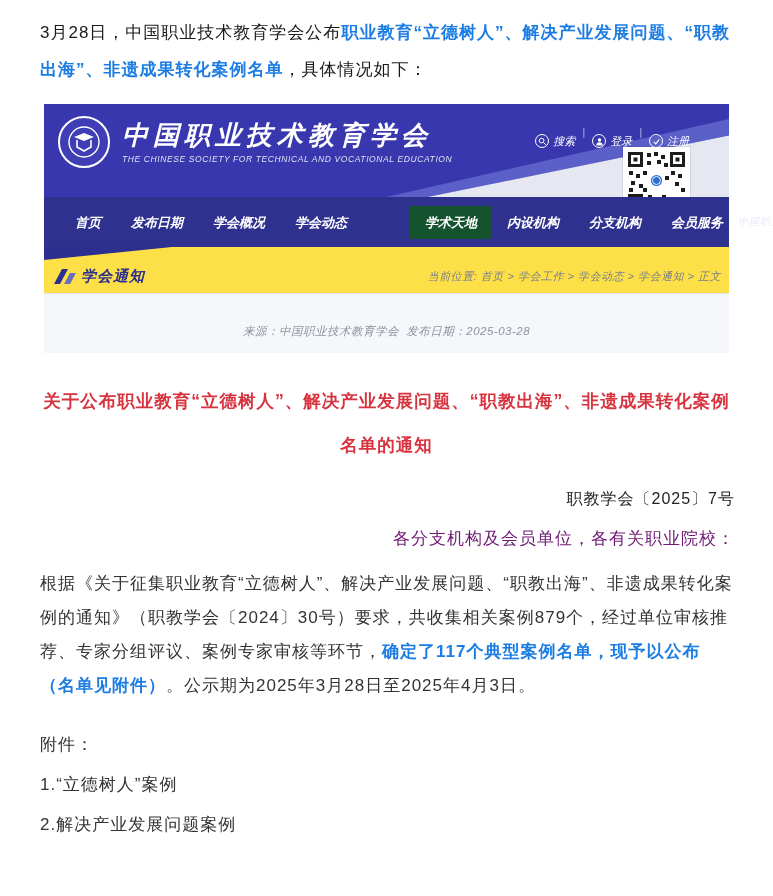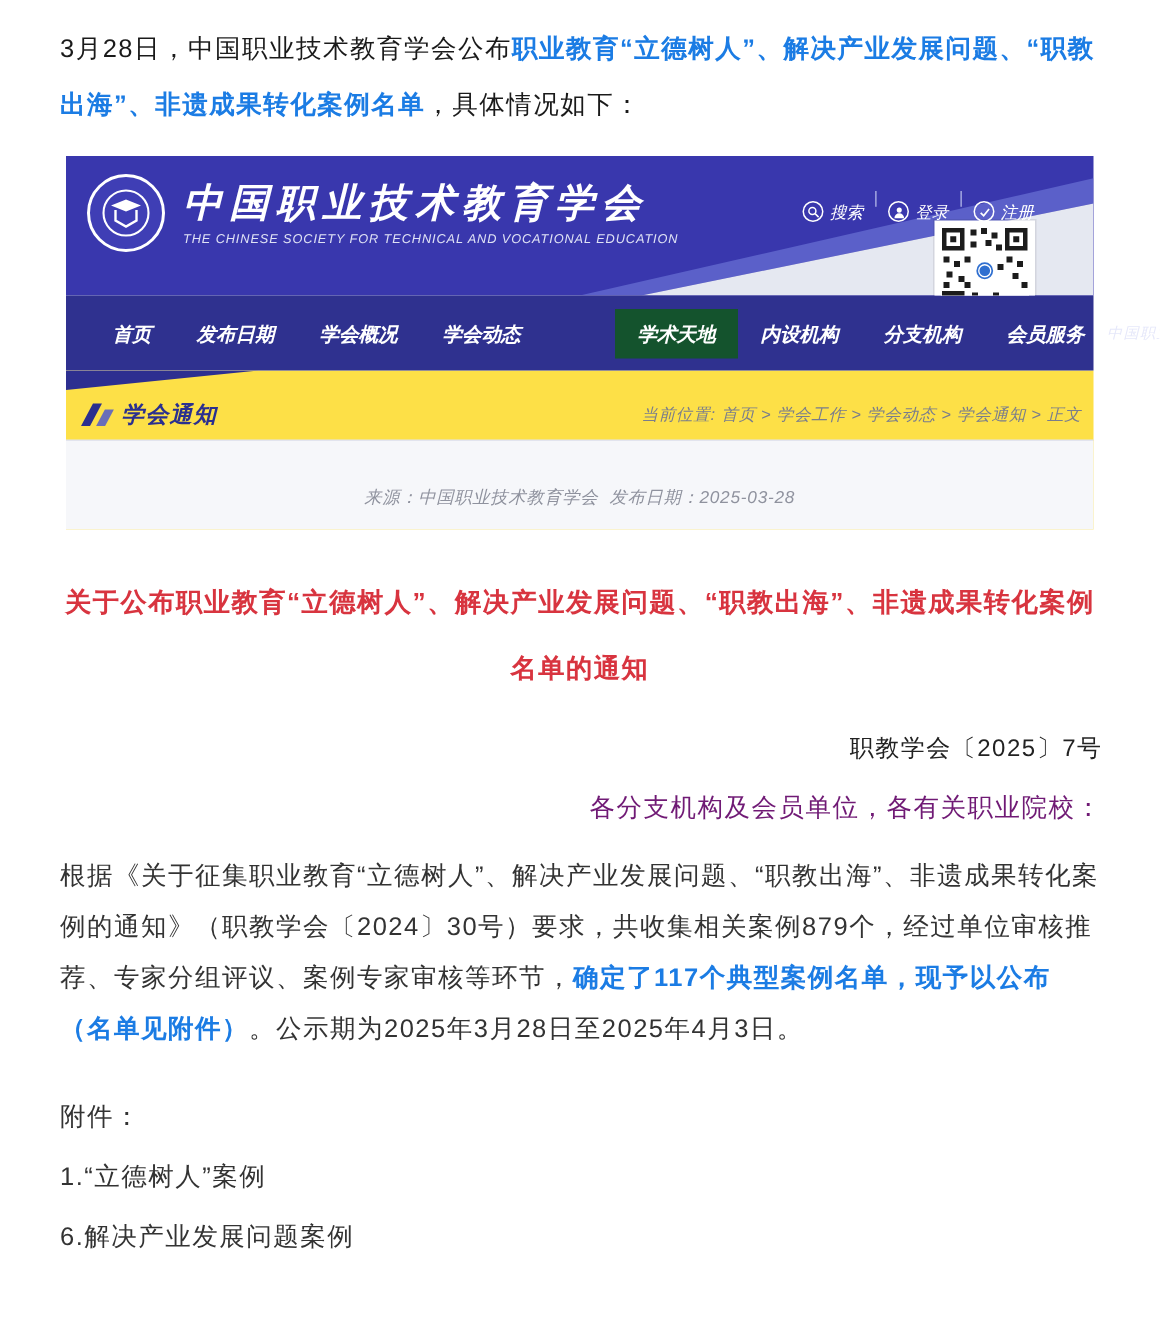--- a/index.html
+++ b/index.html
@@ -192,15 +192,15 @@
   <h1 class="red-heading">关于公布职业教育“立德树人”、解决产业发展问题、“职教出海”、非遗成果转化案例名单的通知</h1>
 
   <div class="doc-number">职教学会〔2025〕7号</div>
 
   <p class="salutation">各分支机构及会员单位，各有关职业院校：</p>
 
   <p class="body-par"><span>根据《关于征集职业教育“立德树人”、解决产业发展问题、“职教出海”、非遗成果转化案例的通知》（职教学会〔2024〕30号）要求，共收集相关案例879个，经过单位审核推荐、专家分组评议、案例专家审核等环节，</span><span class="blue">确定了117个典型案例名单，现予以公布（名单见附件）</span><span>。公示期为2025年3月28日至2025年4月3日。</span></p>
 
   <p class="attach-label">附件：</p>
   <div class="attach-item">1.“立德树人”案例</div>
-  <div class="attach-item">6.解决产业发展问题案例</div>
+  <div class="attach-item">2.解决产业发展问题案例</div>
 
 </div>
 
 </body></html>

